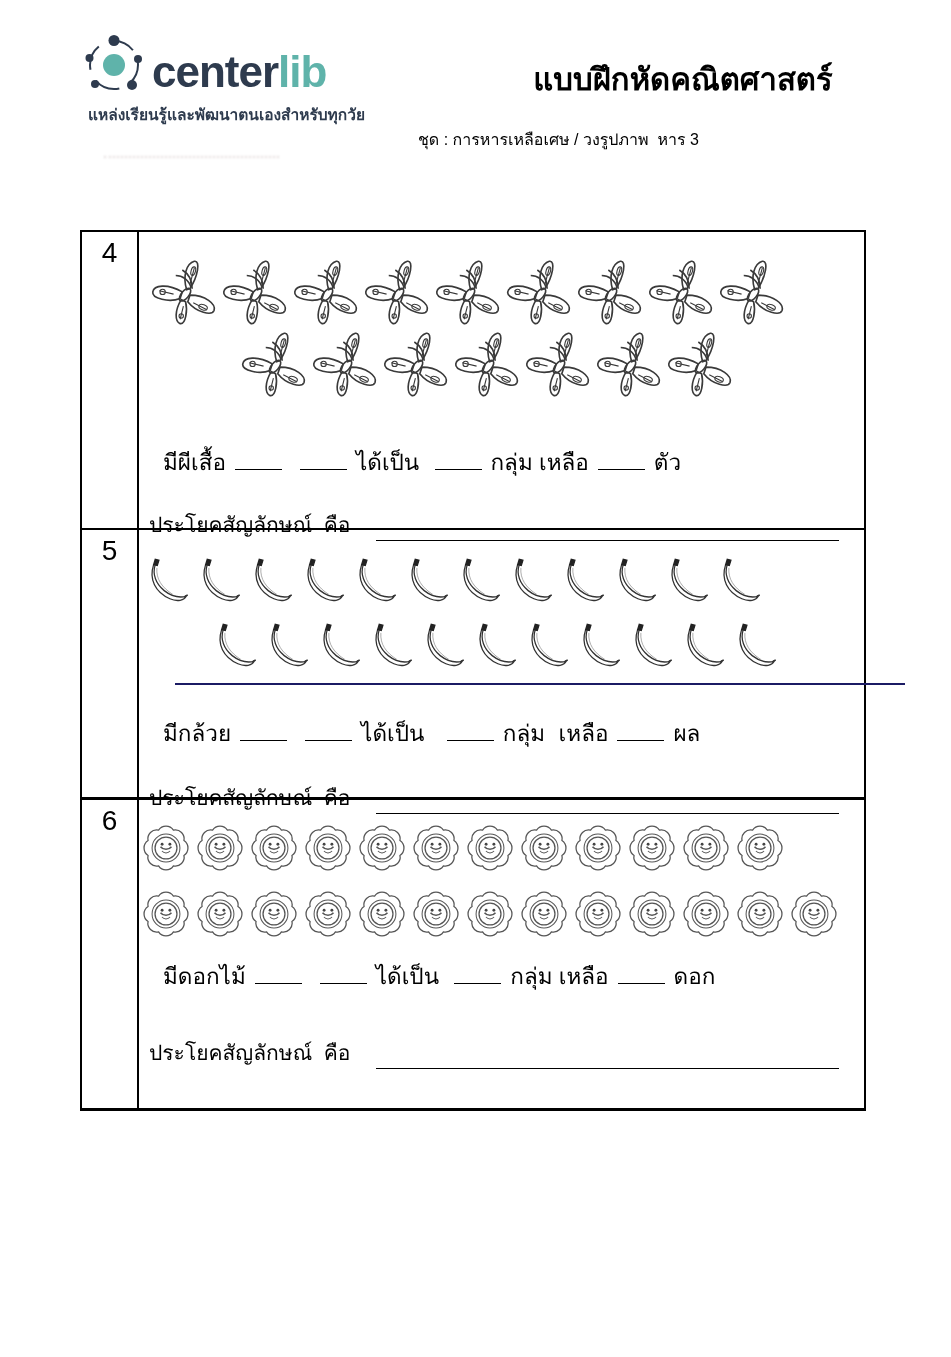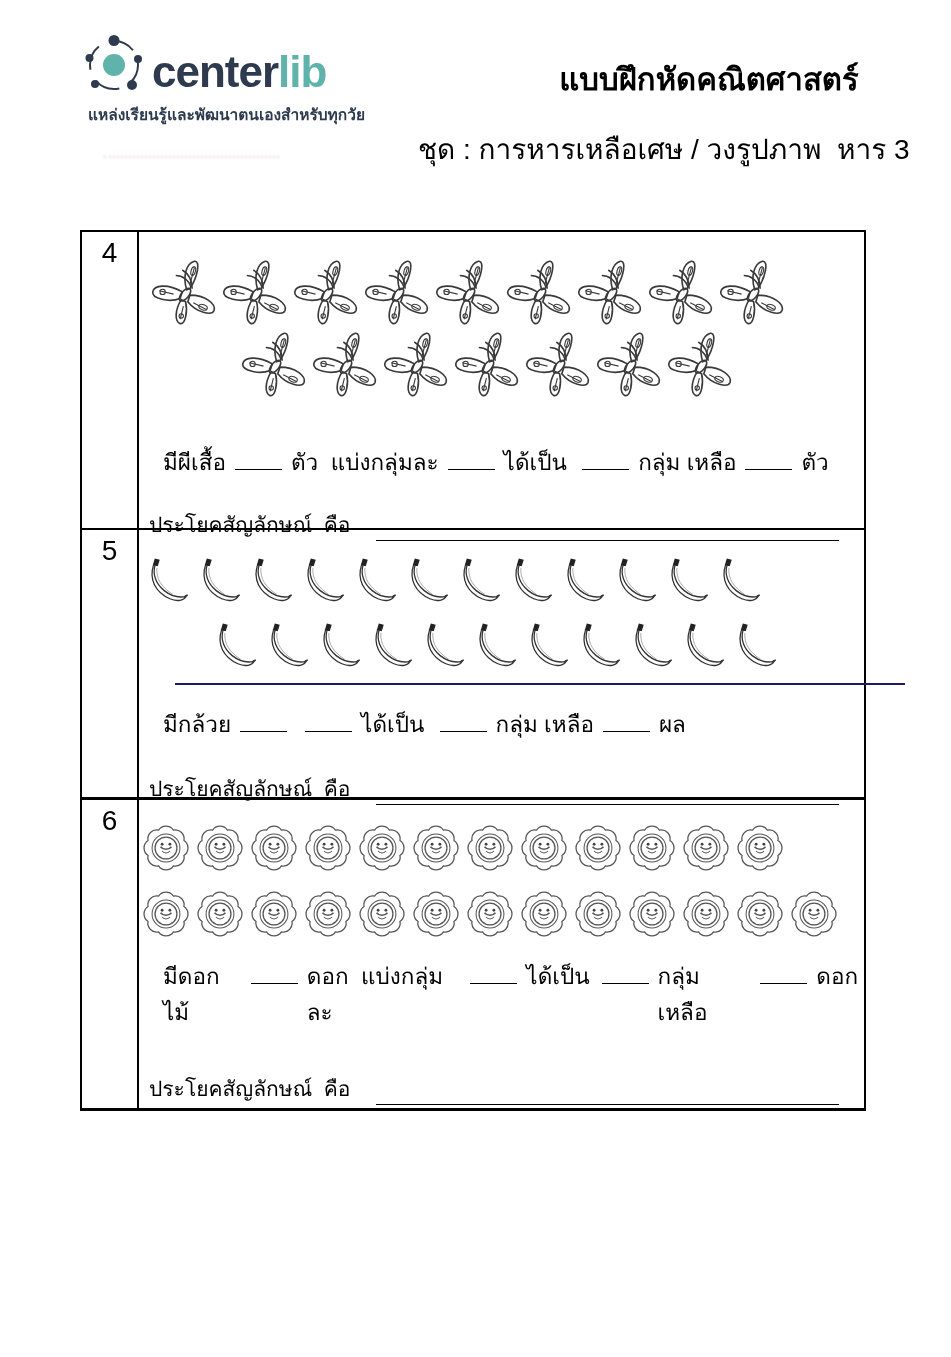--- a/index.html
+++ b/index.html
@@ -11,26 +11,26 @@
   
   .logo{position:absolute;left:84px;top:34px;display:flex;align-items:flex-end;gap:8px;}
   .logo-mark{width:60px;height:60px;flex:none;}
   .brand{font-size:44px;font-weight:bold;letter-spacing:-1px;line-height:1;}
   .tagline{position:absolute;left:88px;top:102px;font-size:15.5px;font-weight:bold;}
   .watermark-smudge{
     position:absolute;left:104px;top:147px;width:175px;height:9px;
     border-bottom:2px dotted rgba(160,130,130,0.30);filter:blur(1px);
   }
   .sheet-title{
-    position:absolute;left:489px;top:54px;width:440px;text-align:center;
+    position:absolute;left:463px;top:54px;width:440px;text-align:center;
     font-size:31px;font-weight:bold;white-space:pre-wrap;font-family:Liberation Mono, monospace;
   }
   .sheet-subtitle{
     position:absolute;left:418px;top:127px;width:500px;
-    font-size:28px;white-space:pre-wrap;
+    font-size:16px;white-space:pre-wrap;
   }
   
   .wtable{
     position:absolute;left:80px;top:230px;width:782px;
     border:2px solid #000;background:#fff;
   }
   .trow{display:flex;}
   .trow + .trow{border-top:2px solid #000;}
   .trow.r6{border-top:3px solid #000;}
   .wtable{border-bottom-width:3px;}
@@ -50,21 +50,21 @@
   .r4 .line-1{margin:2px 0 0 100px;}
   .r5 .line-0{margin:22px 0 0 0px;}
   .r5 .line-1{margin:4px 0 0 68px;}
   .r6 .line-0{margin:20px 0 0 0px;}
   .r6 .line-1{margin:10px 0 0 0px;}
   .sentence{
     margin:0;padding:0 6px 0 24px;font-size:22.5px;white-space:pre-wrap;
     display:flex;align-items:baseline;flex-wrap:nowrap;
   }
   .r4 .sentence{margin-top:44px;}
-  .r5 .sentence{margin-top:28px;}
+  .r5 .sentence{margin-top:37px;font-family:Liberation Mono, monospace;}
   .r6 .sentence{margin-top:16px;}
   .blank{
     display:inline-block;width:47px;height:1em;flex:none;
     border-bottom:1.8px solid #000;margin:0 9px;
   }
   .equation{
     display:flex;align-items:flex-end;font-size:21px;
     padding-left:10px;white-space:pre-wrap;
   }
   .r4 .equation{margin-top:28px;}
@@ -197,21 +197,21 @@
           <svg class="item-glyph" viewBox="0 0 64 64">
             <use href="#butterfly-icon"></use>
           </svg>
           <svg class="item-glyph" viewBox="0 0 64 64">
             <use href="#butterfly-icon"></use>
           </svg>
           <svg class="item-glyph" viewBox="0 0 64 64">
             <use href="#butterfly-icon"></use>
           </svg>
         </div>
-      <p class="sentence"><span>มีผีเสื้อ</span><span class="blank"></span><span>ตัว  แบ่งกลุ่มละ</span><span class="blank"></span><span>ได้เป็น </span><span class="blank"></span><span>กลุ่ม เหลือ</span><span class="blank"></span><span>ตัว</span></p>
+      <p class="sentence"><span>มีผีเสื้อ</span><span class="blank"></span><span class="blank"></span><span>ได้เป็น </span><span class="blank"></span><span>กลุ่ม เหลือ</span><span class="blank"></span><span>ตัว</span></p>
       <div class="equation">
         <span>ประโยคสัญลักษณ์  คือ</span>
         <span class="eq-line"></span>
       </div>
     </div>
   </div>
 
   <div class="trow r5">
     <div class="num-cell">5</div>
     <div class="content-cell">
@@ -371,21 +371,21 @@
           <svg class="item-glyph" viewBox="0 0 64 64">
             <use href="#flower-icon"></use>
           </svg>
           <svg class="item-glyph" viewBox="0 0 64 64">
             <use href="#flower-icon"></use>
           </svg>
           <svg class="item-glyph" viewBox="0 0 64 64">
             <use href="#flower-icon"></use>
           </svg>
         </div>
-      <p class="sentence"><span>มีดอกไม้</span><span class="blank"></span><span>ดอก  แบ่งกลุ่มละ</span><span class="blank"></span><span>ได้เป็น </span><span class="blank"></span><span>กลุ่ม เหลือ</span><span class="blank"></span><span>ดอก</span></p>
+      <p class="sentence"><span>มีดอกไม้</span><span class="blank"></span><span class="blank"></span><span>ได้เป็น </span><span class="blank"></span><span>กลุ่ม เหลือ</span><span class="blank"></span><span>ดอก</span></p>
       <div class="equation">
         <span>ประโยคสัญลักษณ์  คือ</span>
         <span class="eq-line"></span>
       </div>
     </div>
   </div>
 </div>
 
 <div class="stray-line" style="background: rgb(27, 27, 100);"></div>
 

